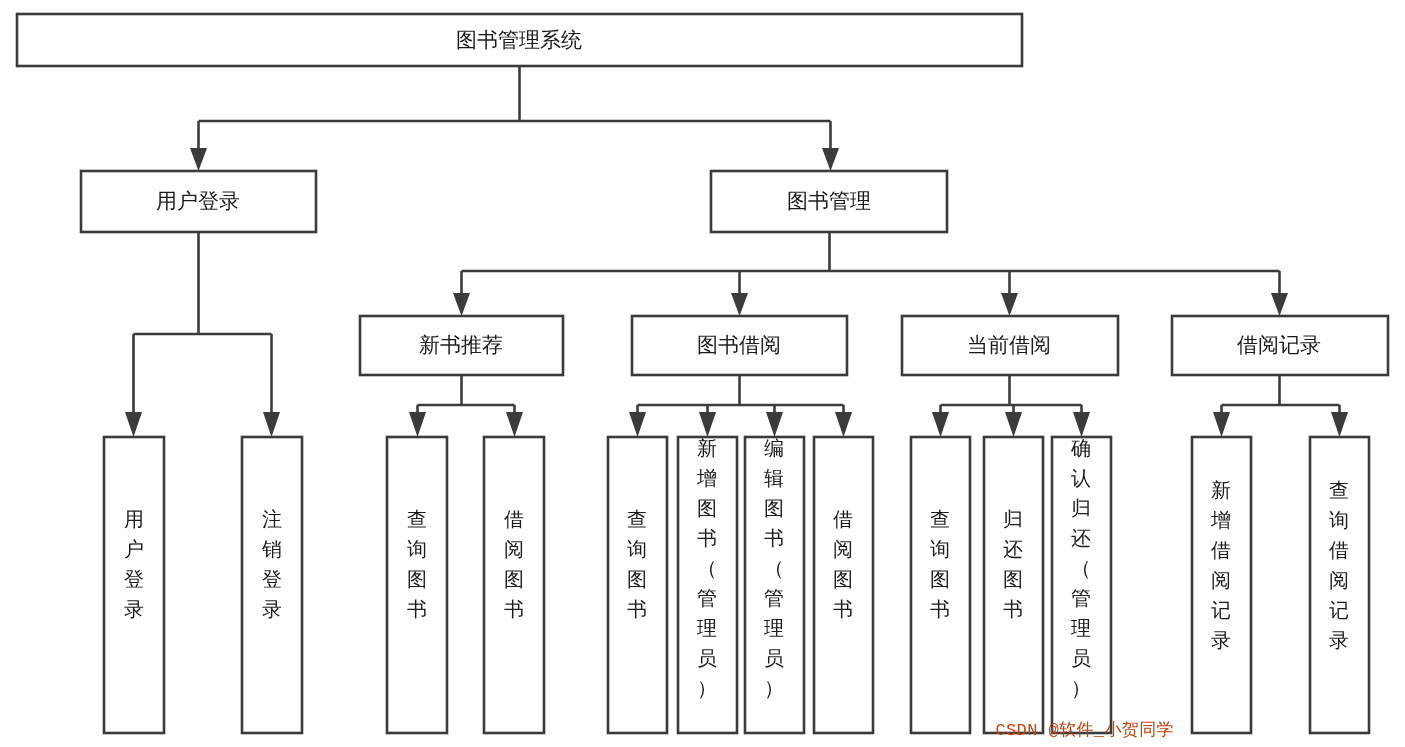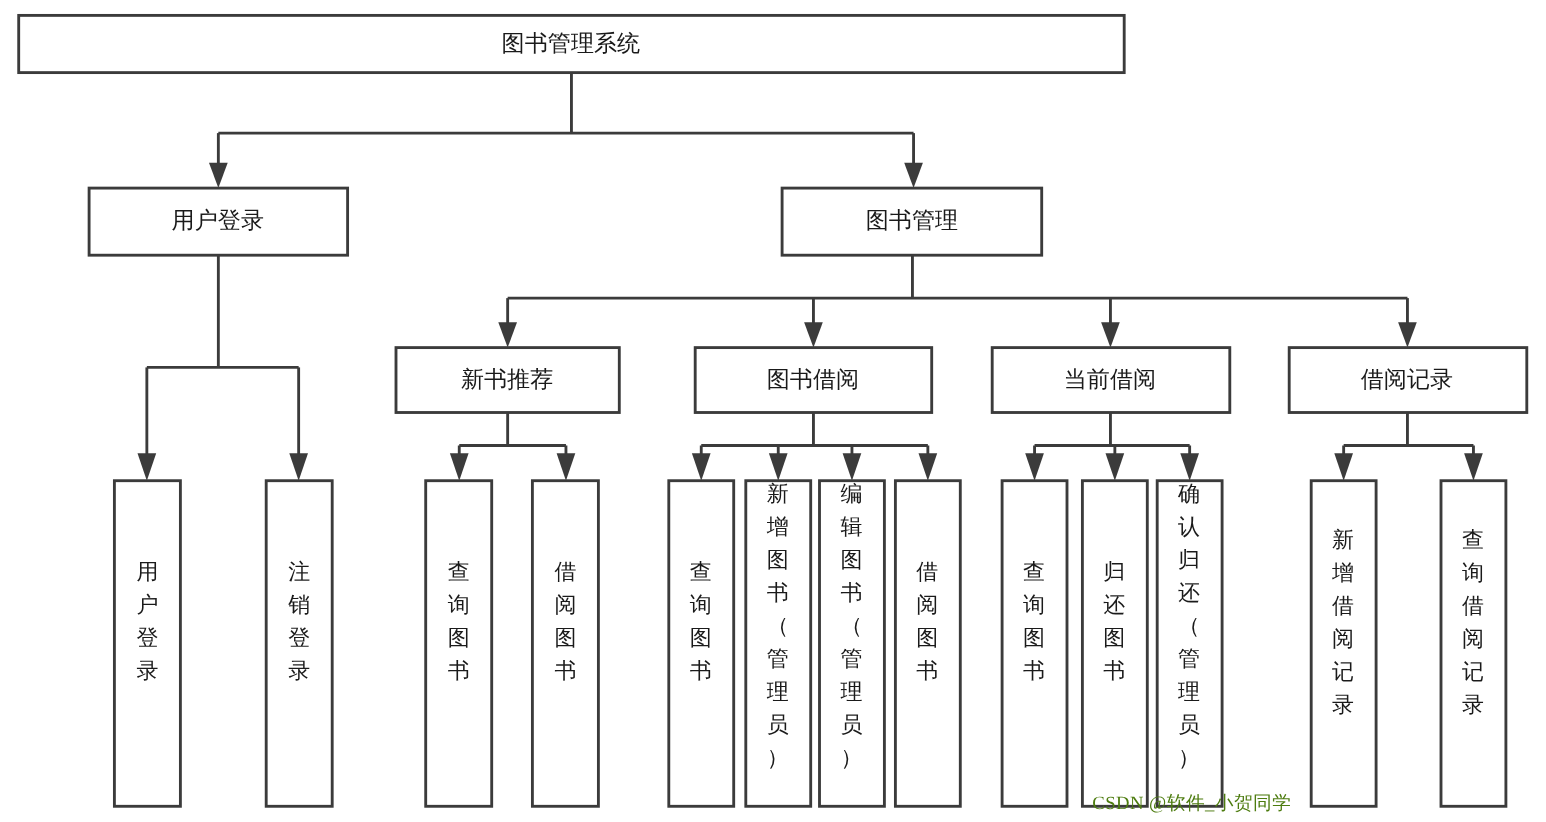--- a/index.html
+++ b/index.html
@@ -53,23 +53,23 @@
   .node-label-v {
     font-family: "Liberation Sans", "DejaVu Sans", sans-serif;
     font-size: 20px;
     fill: #1a1a1a;
     text-anchor: middle;
   }
   .watermark-text {
     position: absolute;
     right: 8px;
     bottom: 6px;
-    font-family: Liberation Serif, serif;
+    font-family: Liberation Mono, monospace;
     font-size: 17px;
-    color: #4d7c0f;
+    color: #c2410c;
     letter-spacing: 0.4px;
     white-space: nowrap;
     user-select: none;
   }
 </style>
 </head>
 <body>
 
 <div id="diagram-root">
   <svg class="diagram-canvas" viewBox="0 0 1405 747" xmlns="http://www.w3.org/2000/svg">

